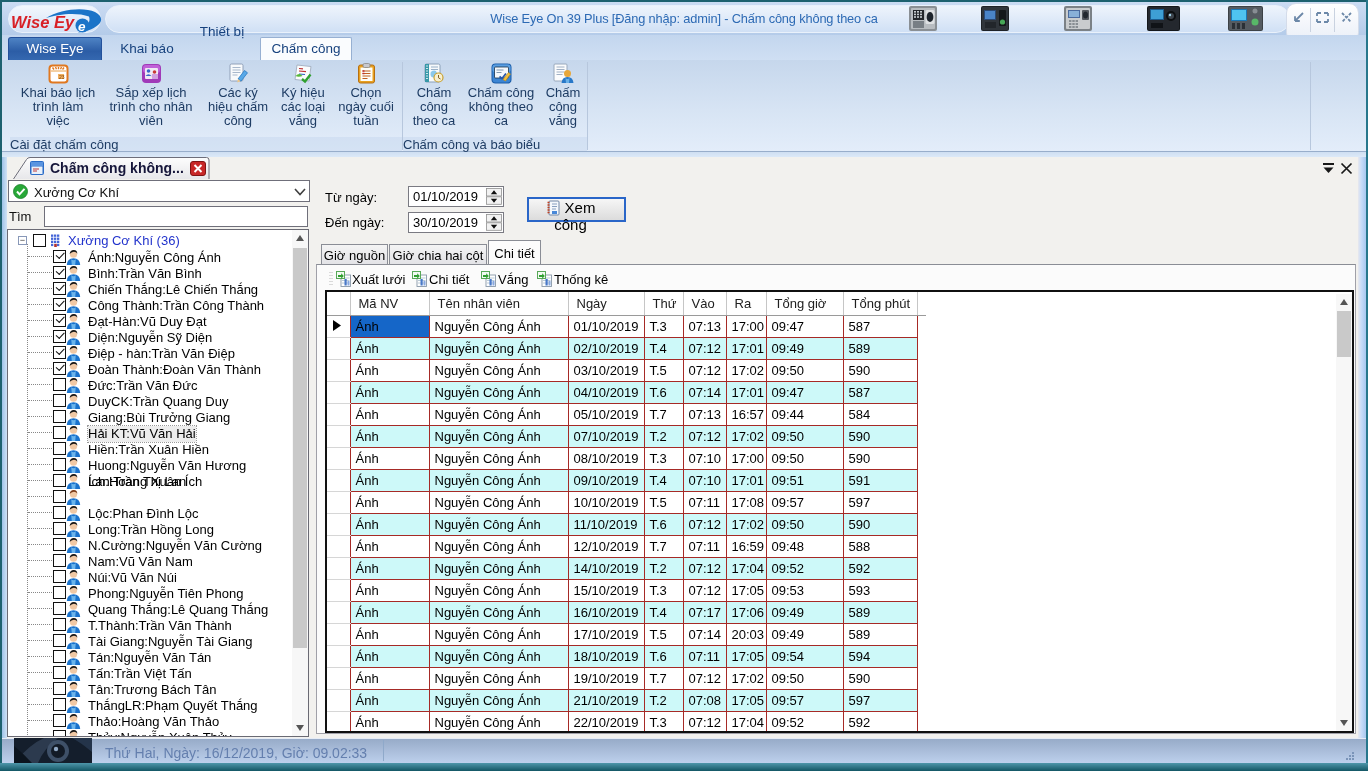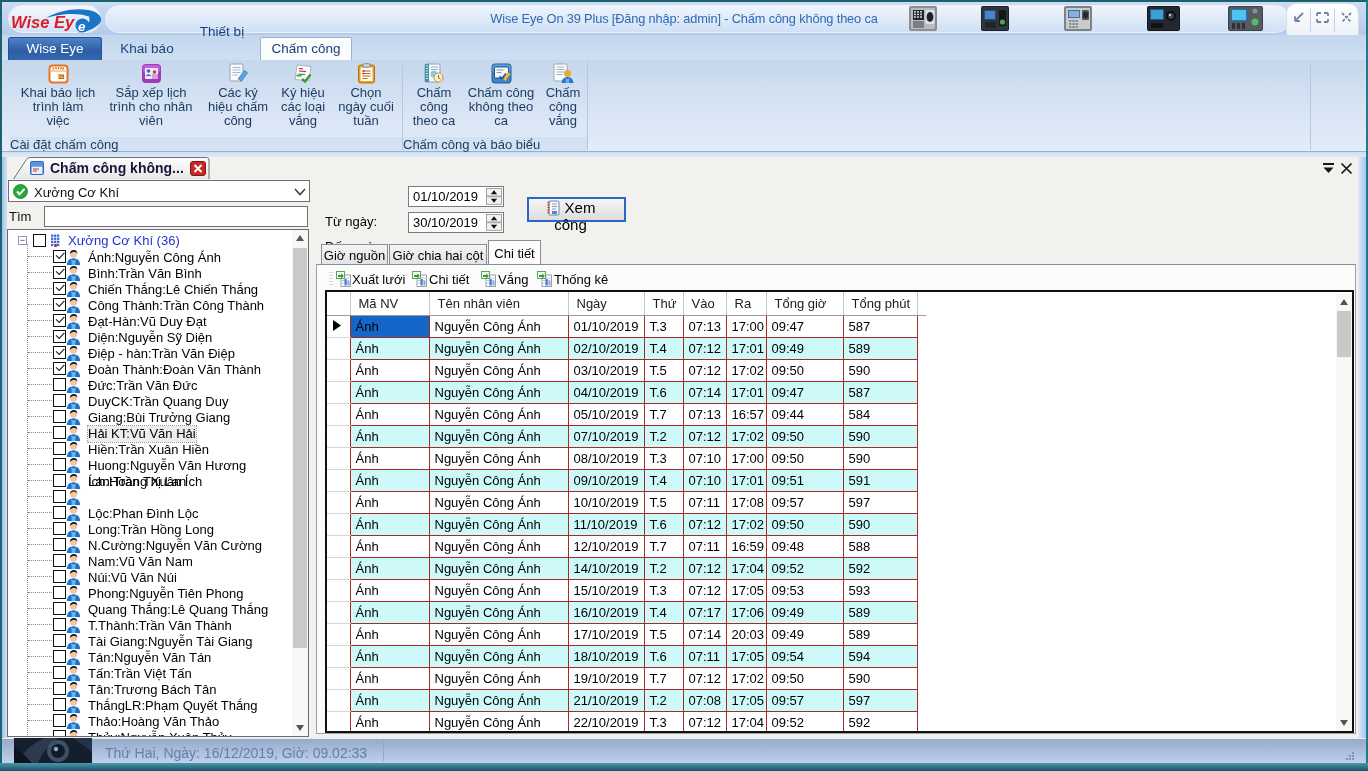--- a/index.html
+++ b/index.html
@@ -40,21 +40,21 @@
 #lp-tab-txt { left:50px; top:160px; font-size:14px; font-weight:bold; color:#16163a; }
 #lp-combo { left:8px; top:180px; width:302px; height:22px; background:#fff; border:1px solid #6f6f7a; }
 #lp-combo-txt { left:34px; top:185px; font-size:13px; color:#101010; }
 #lp-tim { left:9px; top:209px; font-size:13px; color:#101010; }
 #lp-search { left:44px; top:206px; width:264px; height:21px; background:#fff; border:1px solid #6f6f7a; }
 #tree { left:7px; top:229px; width:302px; height:508px; background:#fff; border:1px solid #6a6a74; overflow:hidden; }
 .trow { position:absolute; left:0; height:16px; font-size:13px; color:#000; white-space:nowrap; }
 .cb { position:absolute; width:13px; height:13px; background:#fff; border:1px solid #111; }
 .ck { position:absolute; width:8px; height:4.5px; border-left:1.8px solid #101010; border-bottom:1.8px solid #101010; transform:rotate(-47deg); }
 #tree-sb { left:292px; top:230px; width:16px; height:506px; background:#f7f7f7; }
-.lbl { position:absolute; font-size:13px; color:#000;margin-top:24px; }
+.lbl { position:absolute; font-size:13px; color:#000; }
 .spin { position:absolute; width:96px; height:21px; background:#fff; border:1px solid #7a7a82; font-size:13px; padding:2px 0 0 4px; }
 #xemcong { left:527px; top:197px; width:99px; height:25px; background:linear-gradient(#f6f6f6,#dcdcdc); border:2px solid #2a66c8; font-size:15px; color:#000; padding-right:12px; }
 .ptab { position:absolute; font-size:13px; color:#000; text-align:center; border:1px solid #8a8d95; border-bottom:none; background:linear-gradient(#f4f4f4,#e2e2e6); }
 #tabpage { left:316px; top:264px; width:1040px; height:470px; background:#fbfbfb; border:1px solid #a0a0a8; border-top:1px solid #8a8d95; }
 #toolbar { left:318px; top:267px; width:1036px; height:23px; background:#fbfbfb; font-size:13px; }
 .titem { position:absolute; top:3px; font-size:13px; color:#000; }
 
 
 #grid { left:325px; top:290px; width:1029px; height:443px; background:#fff; border:2px solid #101010; overflow:hidden; }
 #gtable { border-collapse:collapse; table-layout:fixed; }

